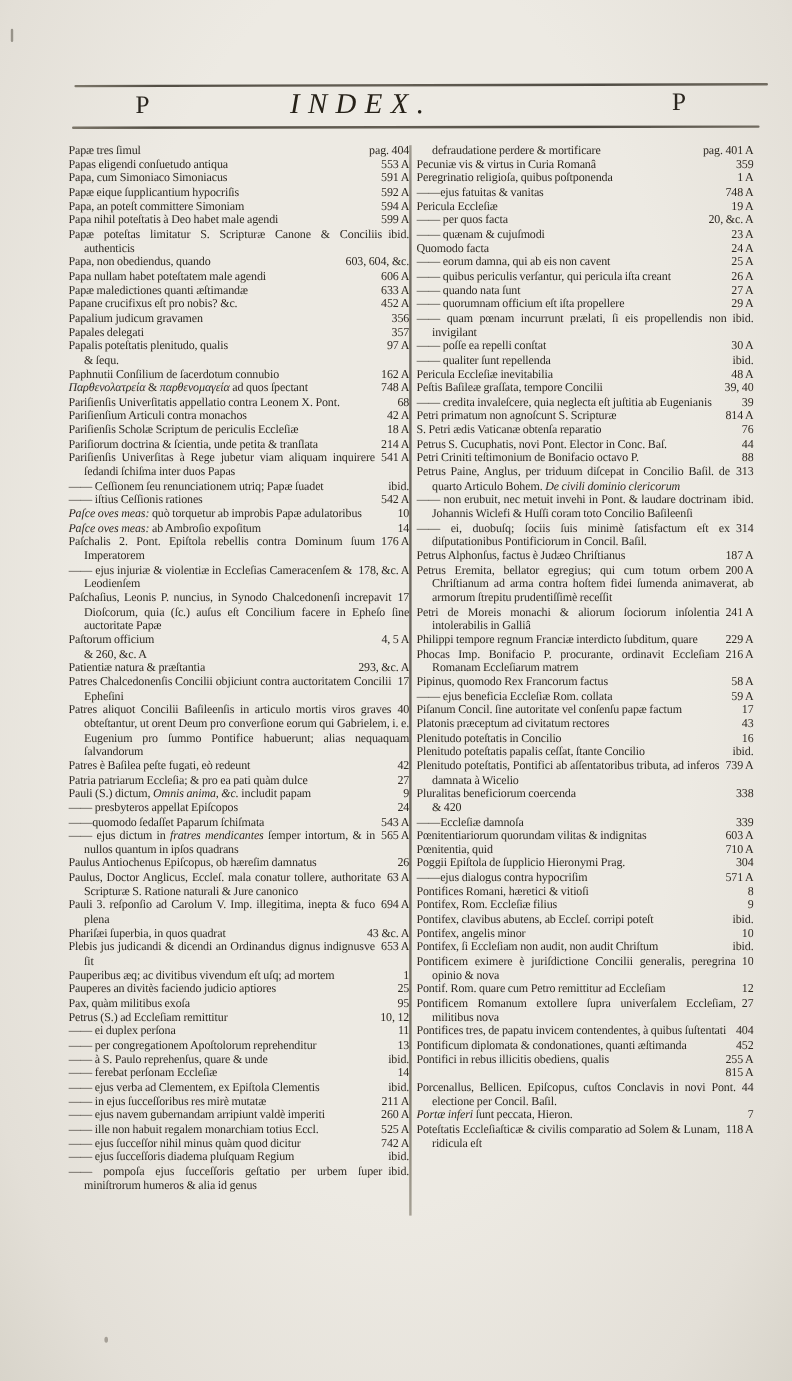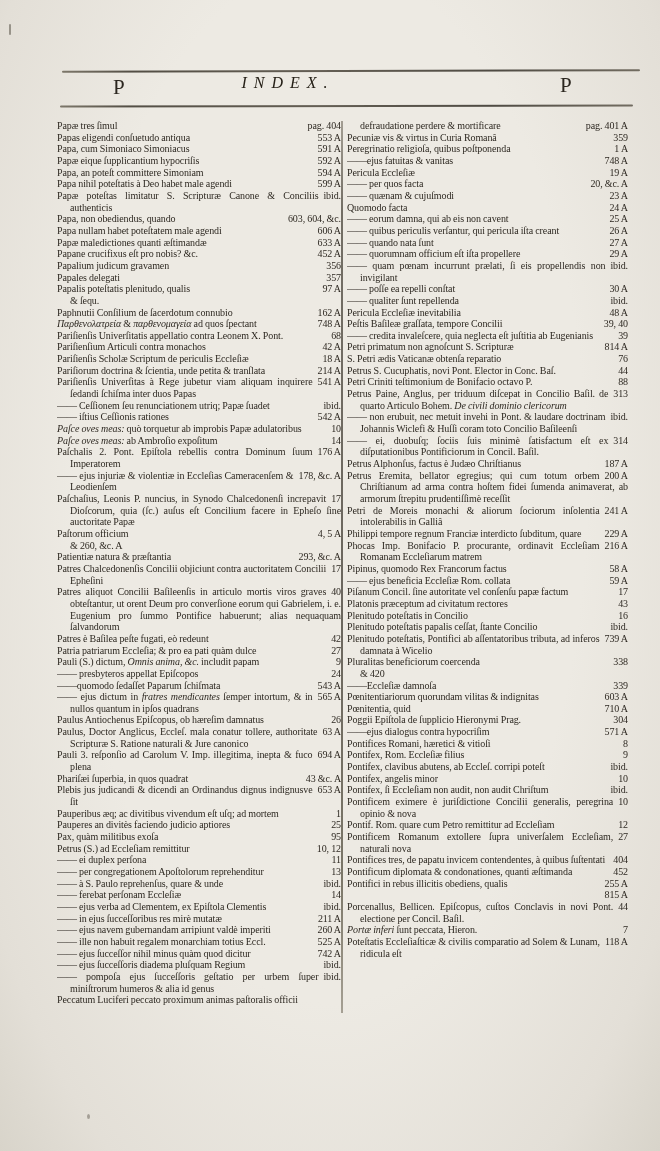--- a/index.html
+++ b/index.html
@@ -13,22 +13,22 @@
   
   .rule{position:absolute;height:2px;border-radius:2px;
     background:linear-gradient(90deg,#6a6456 0%,#383329 12%,#4c463b 45%,#332f27 75%,#5d574b 100%);
     opacity:.85;}
   .rule-top{top:70px;left:62px;width:578px;transform:rotate(-0.15deg);}
   .rule-mid{top:105px;left:60px;width:573px;transform:rotate(-0.1deg);}
   .header{position:absolute;top:72px;left:0;width:660px;height:32px;}
   .siglum{position:absolute;font-size:21px;color:#2b261f;}
   .siglum.left{left:113px;top:3px;}
   .siglum.right{left:560px;top:1px;}
-  .title{position:absolute;left:288px;top:2px;transform:translateX(-50%);
-    font-style:italic;font-size:16px;letter-spacing:7px;white-space:nowrap;color:#262118;}
+  .title{position:absolute;left:301px;top:2px;transform:translateX(-50%);
+    font-style:italic;font-size:24px;letter-spacing:7px;white-space:nowrap;color:#262118;}
   
   .col{position:absolute;top:120px;font-size:10px;line-height:11.65px;
     text-align:justify;letter-spacing:-0.1px;word-spacing:-0.2px;hyphens:auto;color:#2e2922;}
   .col-left{left:57px;width:284px;}
   .col-right{left:347px;width:281px;}
   .col-divider{position:absolute;left:341px;top:121px;width:1.5px;height:892px;opacity:.75;
     background:linear-gradient(#8a8478 0%, #4a453b 10%, #3f3a31 55%, #55503f 85%, #8d8779 100%);}
   .entry{padding-left:13px;text-indent:-13px;overflow:hidden;}
   .entry.cont{text-indent:0;}
   .entry .pg{float:right;padding-left:5px;text-indent:0;white-space:nowrap;}
@@ -106,21 +106,20 @@
       <div class="entry"><span class="pg">13</span><span>—— per congregationem Apoſtolorum reprehenditur</span></div>
       <div class="entry"><span class="pg">ibid.</span><span>—— à S. Paulo reprehenſus, quare &amp; unde</span></div>
       <div class="entry"><span class="pg">14</span><span>—— ferebat perſonam Eccleſiæ</span></div>
       <div class="entry"><span class="pg">ibid.</span><span>—— ejus verba ad Clementem, ex Epiſtola Clementis</span></div>
       <div class="entry"><span class="pg">211 A</span><span>—— in ejus ſucceſſoribus res mirè mutatæ</span></div>
       <div class="entry"><span class="pg">260 A</span><span>—— ejus navem gubernandam arripiunt valdè imperiti</span></div>
       <div class="entry"><span class="pg">525 A</span><span>—— ille non habuit regalem monarchiam totius Eccl.</span></div>
       <div class="entry"><span class="pg">742 A</span><span>—— ejus ſucceſſor nihil minus quàm quod dicitur</span></div>
       <div class="entry"><span class="pg">ibid.</span><span>—— ejus ſucceſſoris diadema pluſquam Regium</span></div>
       <div class="entry"><span class="pg">ibid.</span><span>—— pompoſa ejus ſucceſſoris geſtatio per urbem ſuper miniſtrorum humeros &amp; alia id genus</span></div>
-      <div class="entry"><span>Peccatum Luciferi peccato proximum animas paſtoralis officii</span></div>
     </div>
   <div class="col-divider"></div>
   <div class="col col-right" id="col-right">
       <div class="entry cont"><span class="pg">pag. 401 A</span><span>defraudatione perdere &amp; mortificare</span></div>
       <div class="entry"><span class="pg">359</span><span>Pecuniæ vis &amp; virtus in Curia Romanâ</span></div>
       <div class="entry"><span class="pg">1 A</span><span>Peregrinatio religioſa, quibus poſtponenda</span></div>
       <div class="entry"><span class="pg">748 A</span><span>——ejus fatuitas &amp; vanitas</span></div>
       <div class="entry"><span class="pg">19 A</span><span>Pericula Eccleſiæ</span></div>
       <div class="entry"><span class="pg">20, &amp;c. A</span><span>—— per quos facta</span></div>
       <div class="entry"><span class="pg">23 A</span><span>—— quænam &amp; cujuſmodi</span></div>
@@ -160,21 +159,21 @@
       <div class="entry"><span class="pg">710 A</span><span>Pœnitentia, quid</span></div>
       <div class="entry"><span class="pg">304</span><span>Poggii Epiſtola de ſupplicio Hieronymi Prag.</span></div>
       <div class="entry"><span class="pg">571 A</span><span>——ejus dialogus contra hypocriſim</span></div>
       <div class="entry"><span class="pg">8</span><span>Pontifices Romani, hæretici &amp; vitioſi</span></div>
       <div class="entry"><span class="pg">9</span><span>Pontifex, Rom. Eccleſiæ filius</span></div>
       <div class="entry"><span class="pg">ibid.</span><span>Pontifex, clavibus abutens, ab Eccleſ. corripi poteſt</span></div>
       <div class="entry"><span class="pg">10</span><span>Pontifex, angelis minor</span></div>
       <div class="entry"><span class="pg">ibid.</span><span>Pontifex, ſi Eccleſiam non audit, non audit Chriſtum</span></div>
       <div class="entry"><span class="pg">10</span><span>Pontificem eximere è juriſdictione Concilii generalis, peregrina opinio &amp; nova</span></div>
       <div class="entry"><span class="pg">12</span><span>Pontif. Rom. quare cum Petro remittitur ad Eccleſiam</span></div>
-      <div class="entry"><span class="pg">27</span><span>Pontificem Romanum extollere ſupra univerſalem Eccleſiam, naturali nova</span></div>
+      <div class="entry"><span class="pg">27</span><span>Pontificem Romanum extollere ſupra univerſalem Eccleſiam, militibus nova</span></div>
       <div class="entry"><span class="pg">404</span><span>Pontifices tres, de papatu invicem contendentes, à quibus ſuſtentati</span></div>
       <div class="entry"><span class="pg">452</span><span>Pontificum diplomata &amp; condonationes, quanti æſtimanda</span></div>
       <div class="entry"><span class="pg">255 A</span><span>Pontifici in rebus illicitis obediens, qualis</span></div>
       <div class="entry"><span class="pg">815 A</span></div>
       <div class="entry"><span class="pg">44</span><span>Porcenallus, Bellicen. Epiſcopus, cuſtos Conclavis in novi Pont. electione per Concil. Baſil.</span></div>
       <div class="entry"><span class="pg">7</span><span><i>Portæ inferi</i> ſunt peccata, Hieron.</span></div>
       <div class="entry"><span class="pg">118 A</span><span>Poteſtatis Eccleſiaſticæ &amp; civilis comparatio ad Solem &amp; Lunam, ridicula eſt</span></div>
     </div>
 </div>
 

